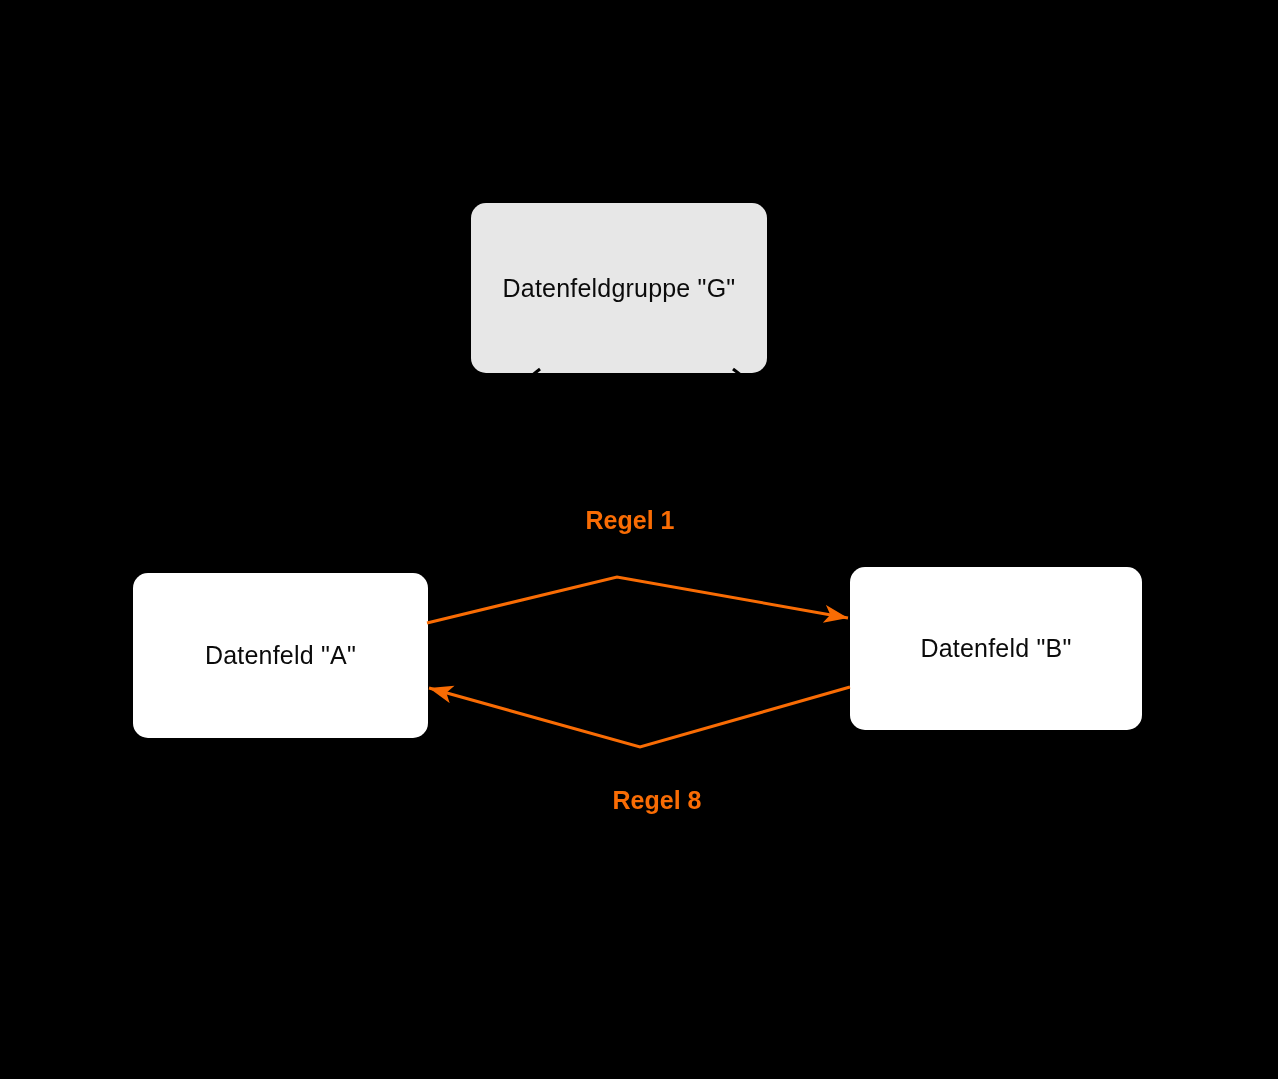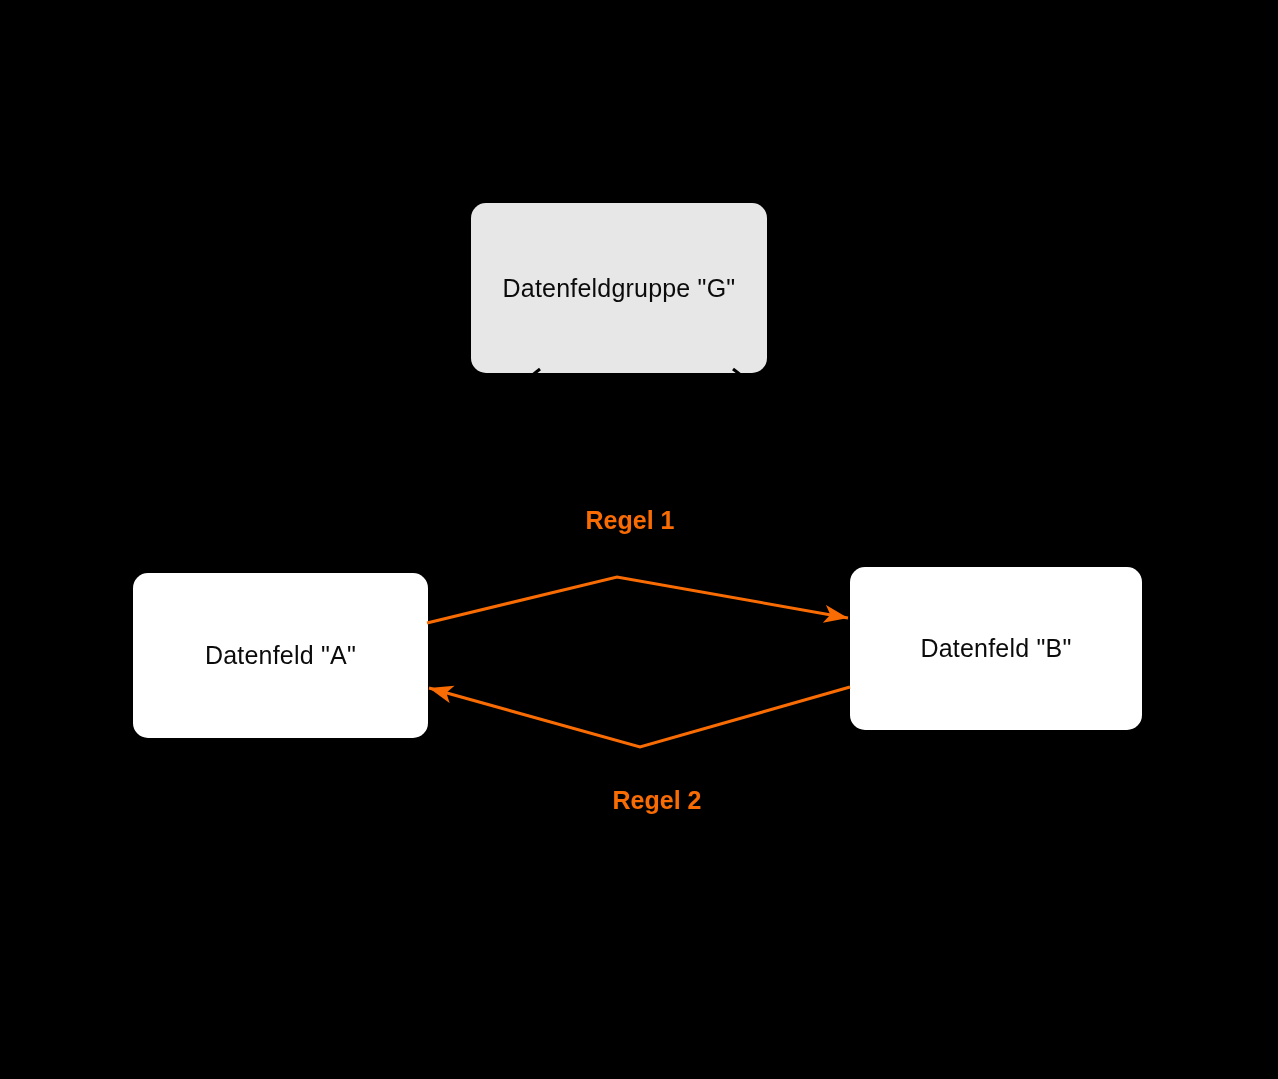--- a/index.html
+++ b/index.html
@@ -84,15 +84,15 @@
     <line x1="540" y1="369" x2="288" y2="571" stroke="#000000" stroke-width="3"></line>
     <line x1="733" y1="369" x2="990" y2="565" stroke="#000000" stroke-width="3"></line>
 
     <polyline points="427,623 617,577 848,618" fill="none" stroke="#f96c04" stroke-width="3" marker-end="url(#arrowhead)"></polyline>
 
     <polyline points="850,687 640,747 429,688" fill="none" stroke="#f96c04" stroke-width="3" marker-end="url(#arrowhead)"></polyline>
   </svg>
 
   <div class="edge-label edge-label-1">Regel 1</div>
 
-  <div class="edge-label edge-label-2">Regel 2</div>
+  <div class="edge-label edge-label-2">Regel 8</div>
 
 </div>
 
 </body></html>

